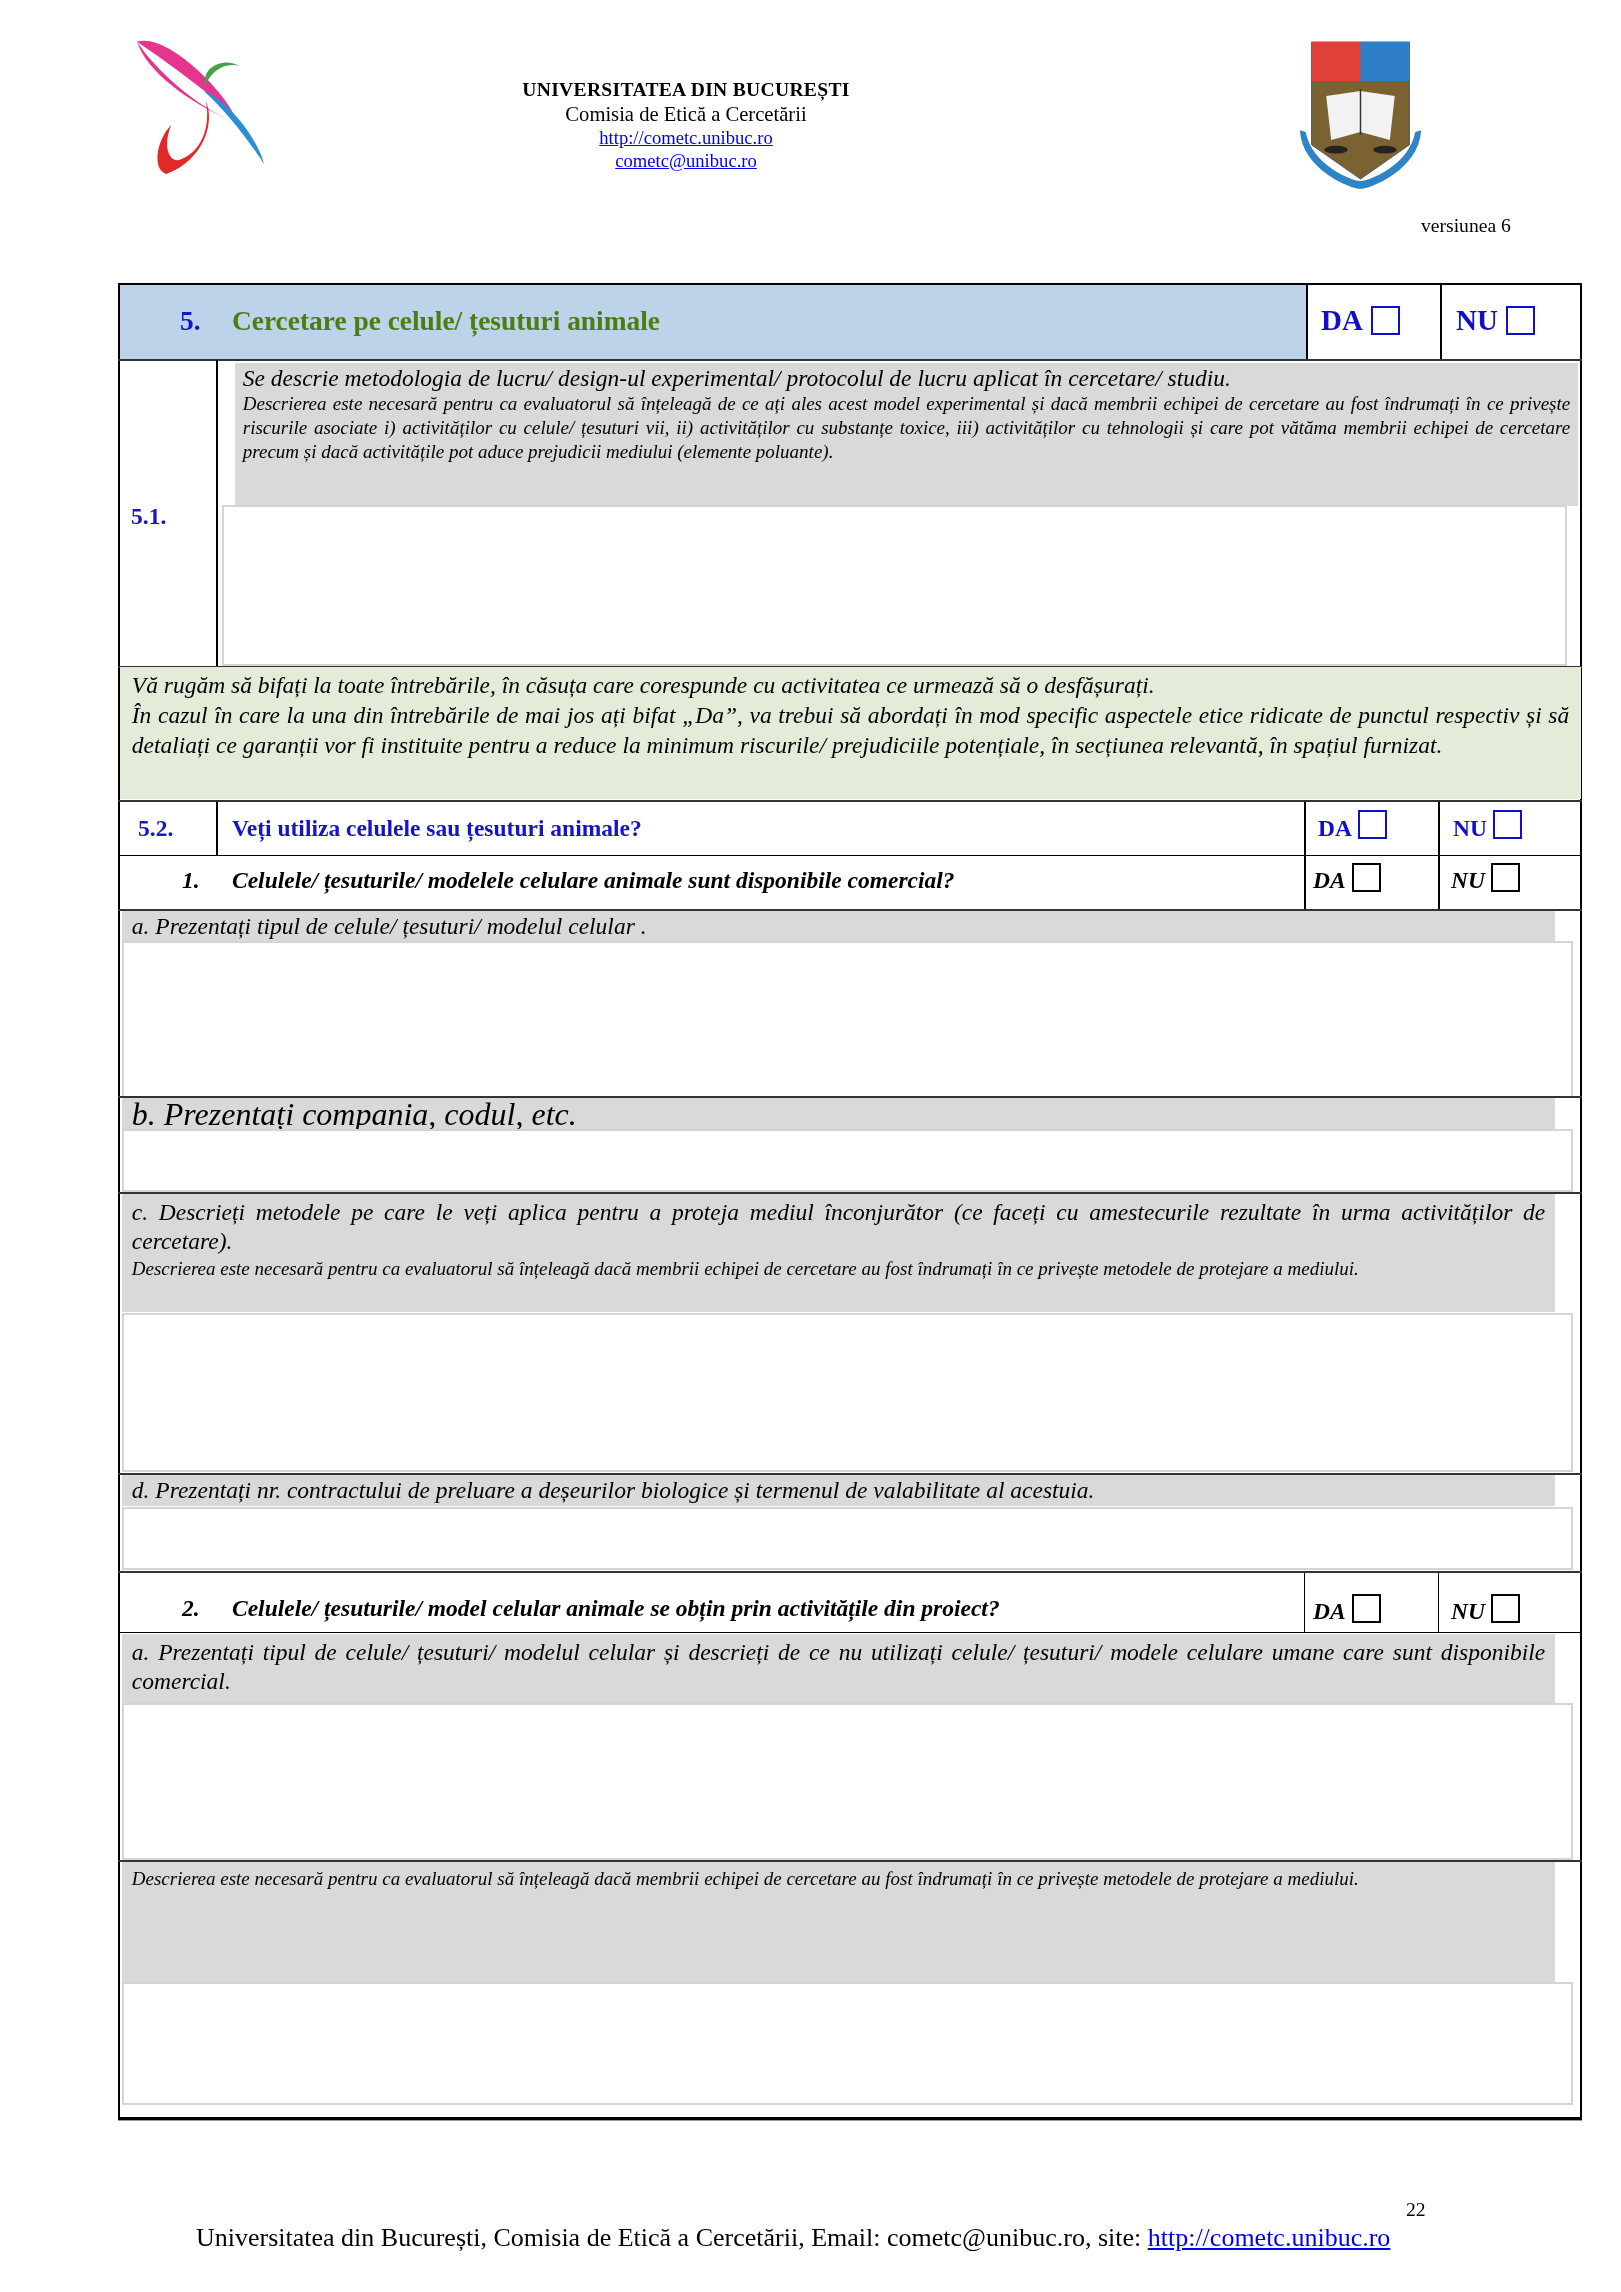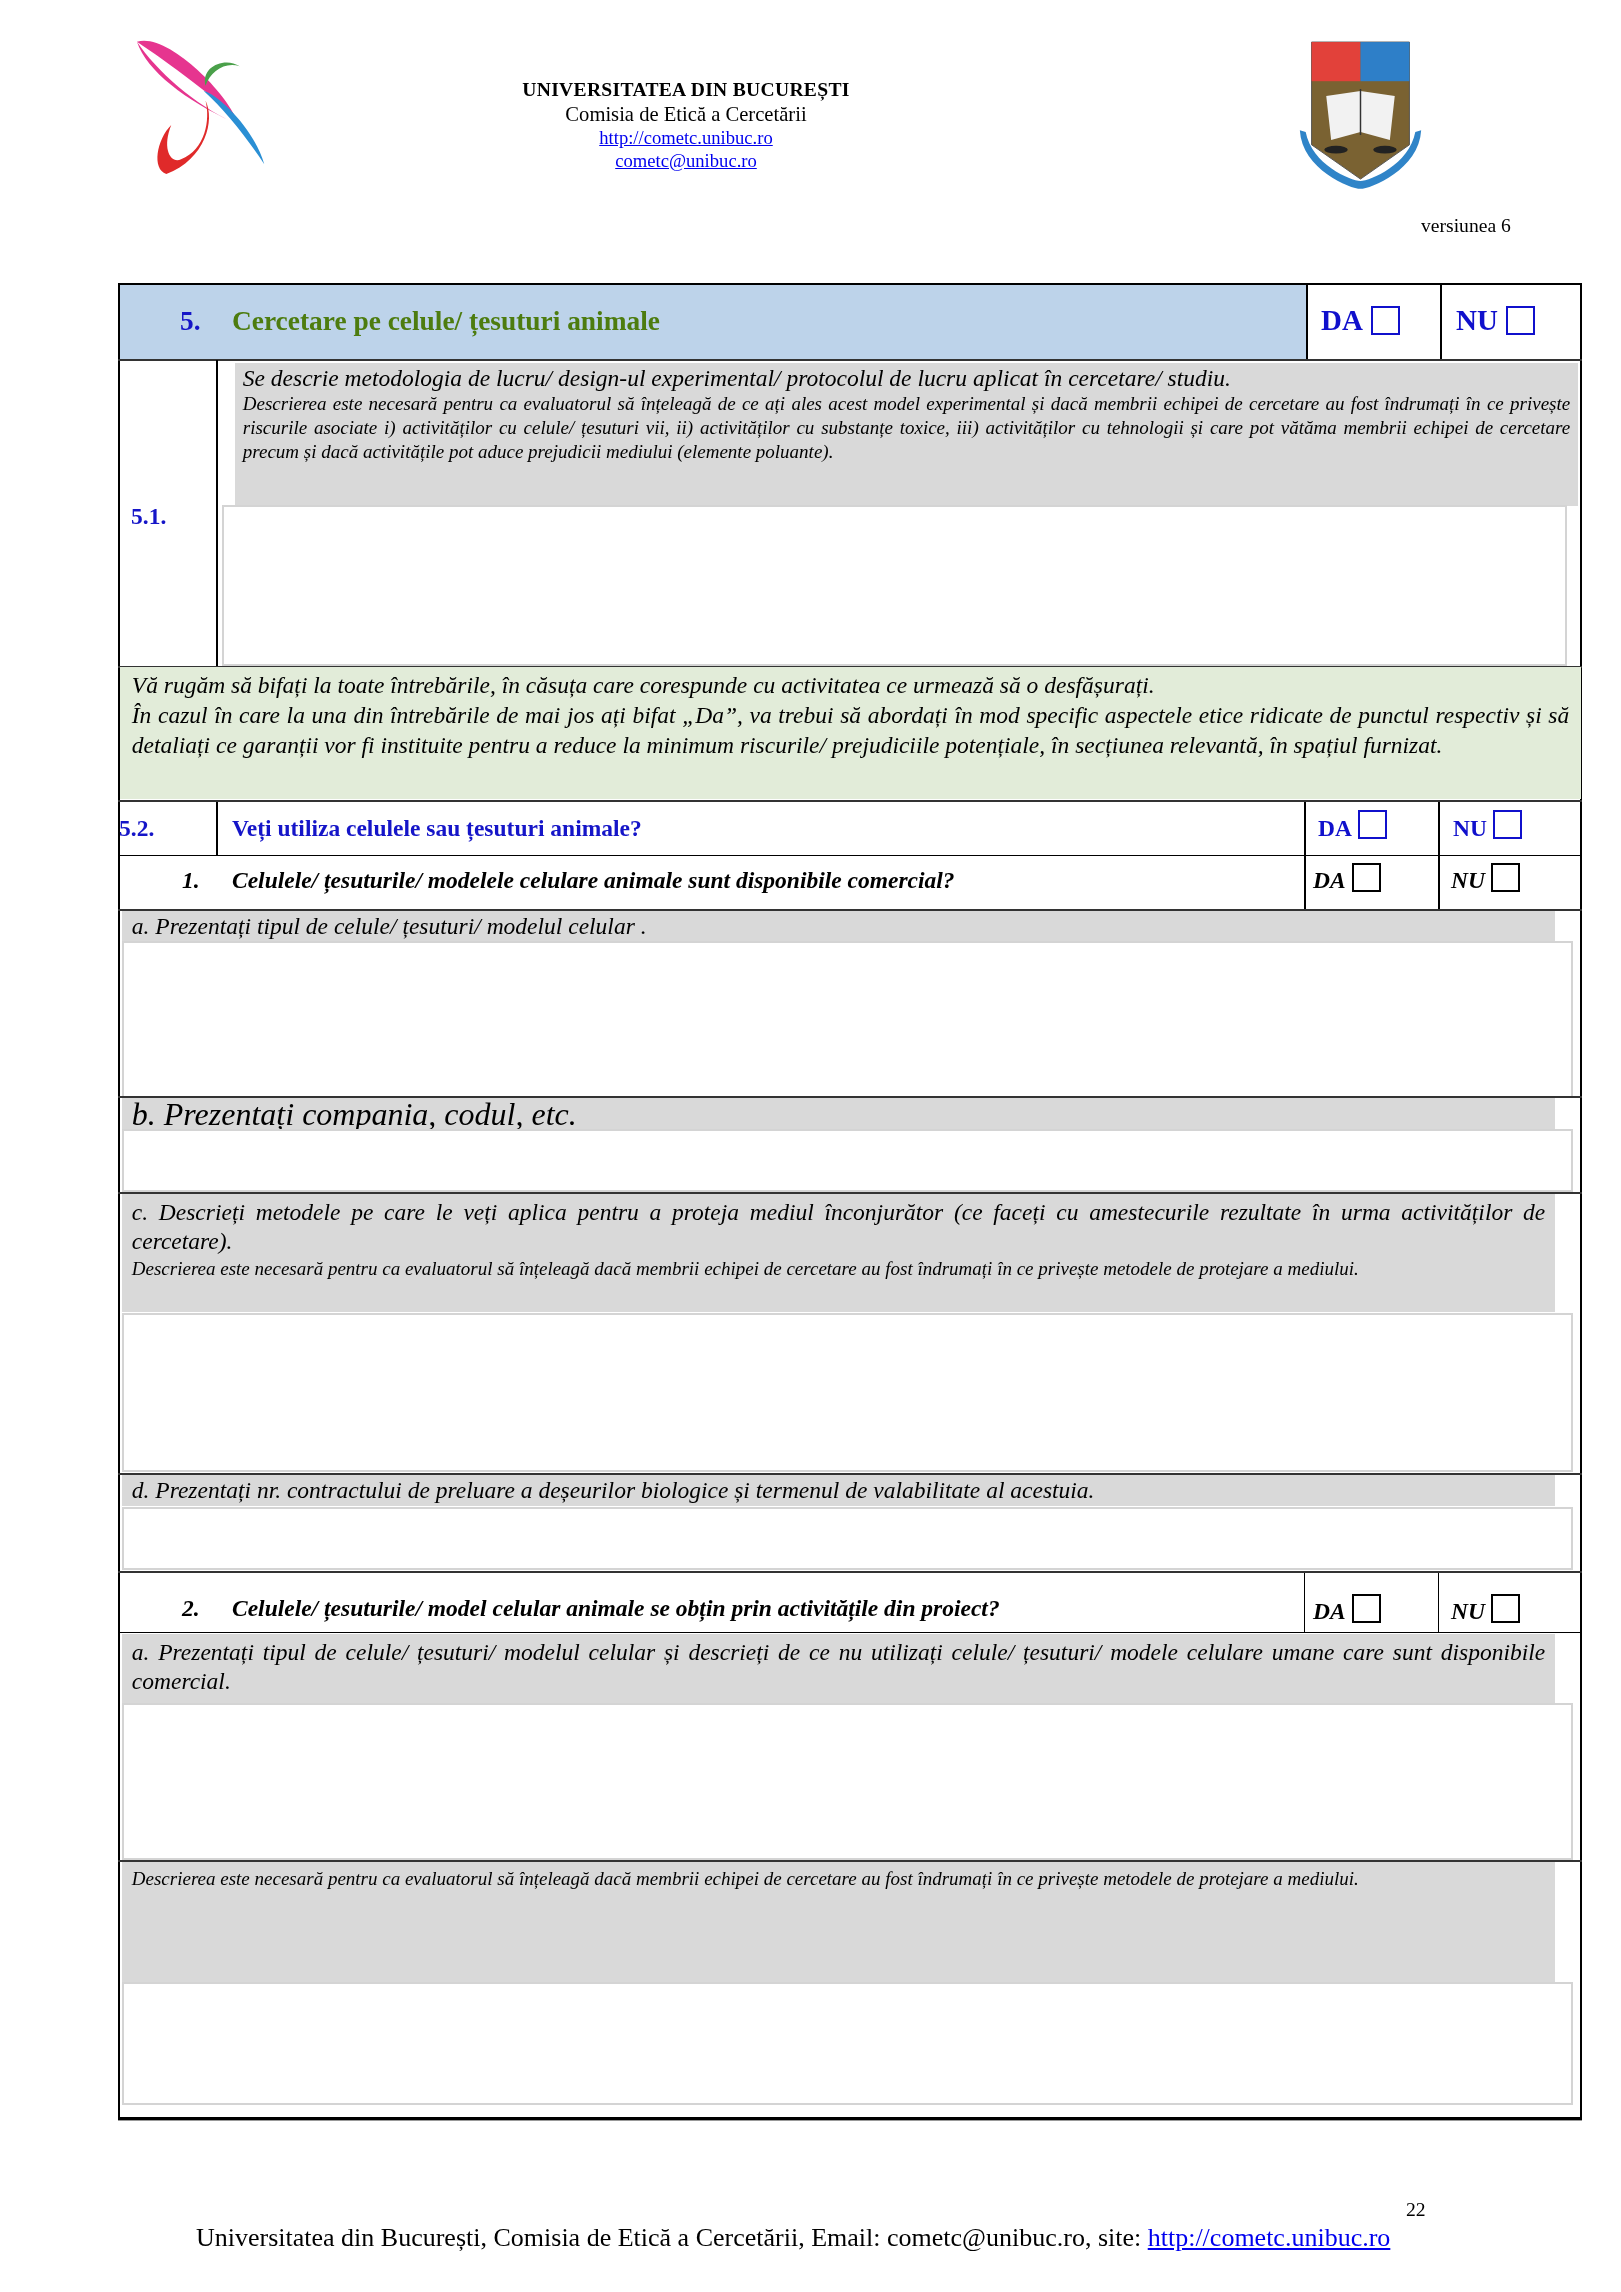--- a/index.html
+++ b/index.html
@@ -104,21 +104,21 @@
 </div>
 <div class="row-line" style="top:666px;"></div>
 
 <div class="abs green" style="left:120px; top:667px; width:1461px; height:132px;">
   <div class="it" style="padding:3.9px 11.8px 0 11.8px; font-size:23.5px; line-height:29px;">Vă rugăm să bifați la toate întrebările, în căsuța care corespunde cu activitatea ce urmează să o desfășurați.</div>
   <div class="it" style="padding:0 11.8px; font-size:23.5px; line-height:30px; text-align:justify;">În cazul în care la una din întrebările de mai jos ați bifat „Da”, va trebui să abordați în mod specific aspectele etice ridicate de punctul respectiv și să detaliați ce garanții vor fi instituite pentru a reduce la minimum riscurile/ prejudiciile potențiale, în secțiunea relevantă, în spațiul furnizat.</div>
 </div>
 <div class="row-line" style="top:800px;"></div>
 
 <div class="vline" style="left:216px; top:802px; height:54px;"></div>
-<div class="abs" style="left:119px; top:815px; font-size:23.5px; font-weight:bold; color:#1515c8;">5.2.</div>
+<div class="abs" style="left:138px; top:815px; font-size:23.5px; font-weight:bold; color:#1515c8;">5.2.</div>
 <div class="abs" style="left:232px; top:815px; font-size:23.5px; font-weight:bold; color:#1515c8;">Veți utiliza celulele sau țesuturi animale?</div>
 <div class="vline" style="left:1304px; top:802px; height:108px;"></div>
 <div class="vline" style="left:1438px; top:802px; height:108px;"></div>
 <div class="abs yn" style="left:1318px; top:815px; font-size:23.5px;">
   <span>DA</span>
   <span class="cb" style="width:29px; height:29px; margin-left:5.9px; margin-top:-7.8px;"></span>
 </div>
 <div class="abs yn" style="left:1453px; top:815px; font-size:23.5px;">
   <span>NU</span>
   <span class="cb" style="width:29px; height:29px; margin-left:5.9px; margin-top:-7.8px;"></span>

